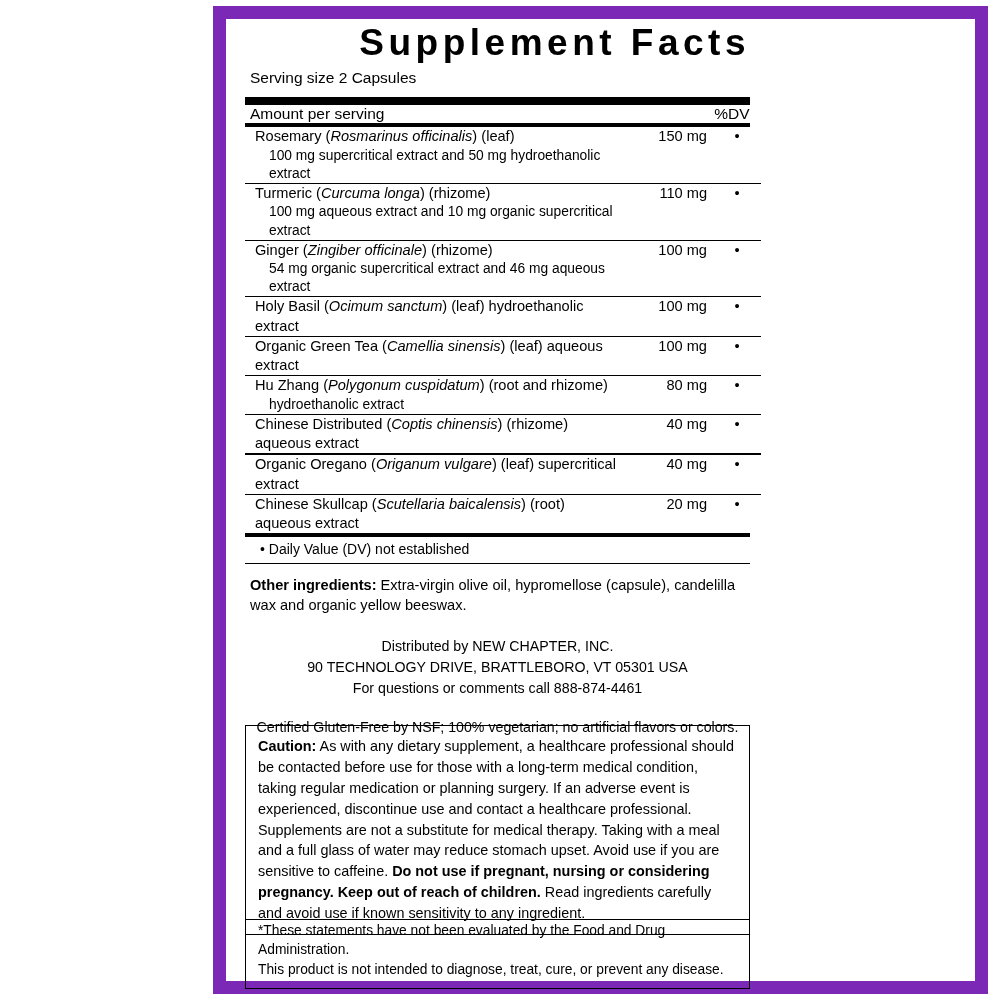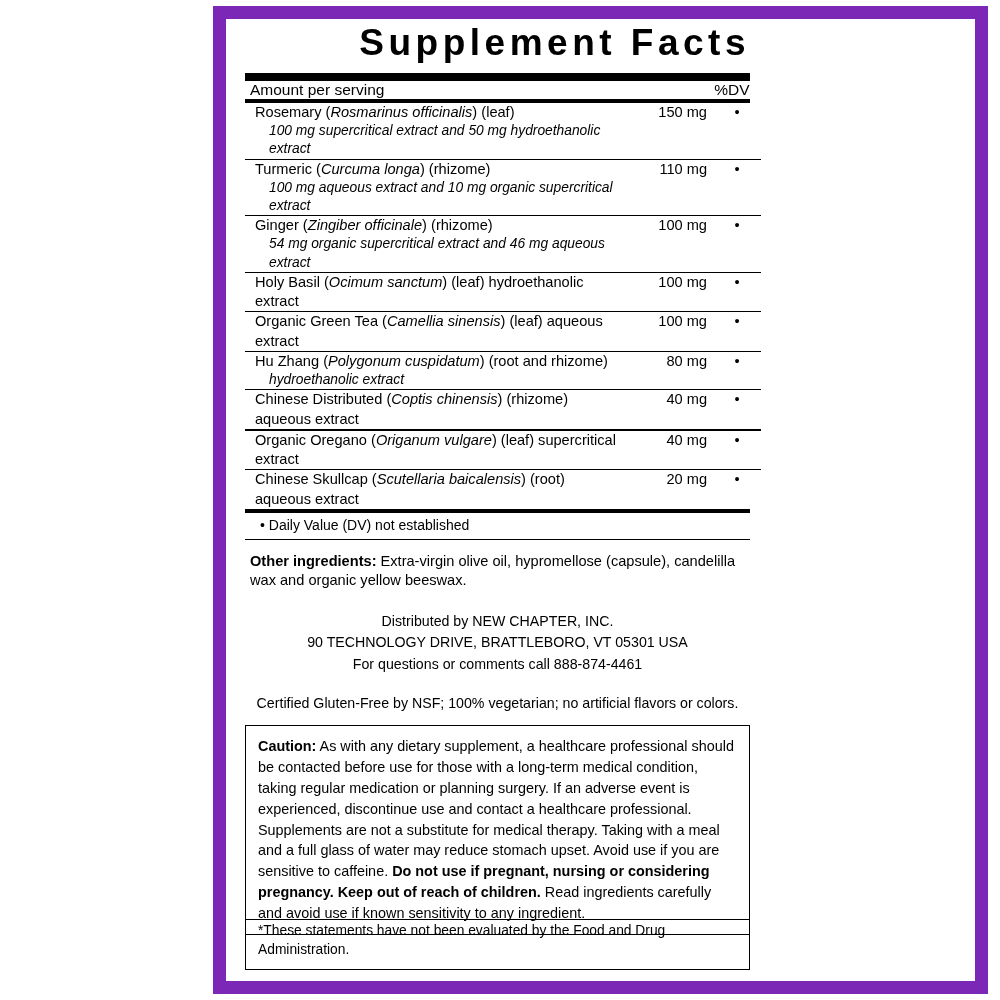--- a/index.html
+++ b/index.html
@@ -88,21 +88,20 @@
     padding-top: 5px;
     padding-bottom: 5px;
     line-height: 1.32;
   }
   .ing-row td.col-name { padding-left: 10px !important; }
   .ing-name { font-size: 14.6px; }
   .ing-sub {
     display: block;
     padding-left: 14px;
     font-size: 13.8px;
-    font-style: italic;
   }
   .ing-amt {
     font-size: 14.6px;
     white-space: nowrap;
   }
   .dv-dot { font-size: 16px; line-height: 1; }
   .sep td { border-top: 1.1px solid #000; }
 
   .dv-note {
     font-size: 14px;
@@ -163,20 +162,21 @@
 </head>
 <body>
 
 <div class="page">
 
   <div class="purple-frame"></div>
 
   <div class="inner">
 
     <div class="sf-title">Supplement Facts</div>
+    <div class="serving">Serving size 2 Capsules</div>
 
     <div class="rule-heavy"></div>
 
     <table class="facts">
       <tbody>
           <tr class="hdr-row">
         <td class="col-name">Amount per serving</td>
         <td class="col-amt amt-pad"></td>
         <td class="col-dv">%DV</td>
       </tr>
@@ -311,15 +311,16 @@
     <div class="certified">Certified Gluten-Free by NSF; 100% vegetarian; no artificial flavors or colors.</div>
 
   </div>
 
   <div class="caution-box">
     <p><b>Caution:</b><span> As with any dietary supplement, a healthcare professional should be contacted before use for those with a long-term medical condition, taking regular medication or planning surgery. If an adverse event is experienced, discontinue use and contact a healthcare professional. Supplements are not a substitute for medical therapy. Taking with a meal and a full glass of water may reduce stomach upset. Avoid use if you are sensitive to caffeine. </span><b>Do not use if pregnant, nursing or considering pregnancy. Keep out of reach of children.</b><span> Read ingredients carefully and avoid use if known sensitivity to any ingredient.</span></p>
   </div>
 
   <div class="disclaimer-box">
     <p>*These statements have not been evaluated by the Food and Drug Administration.</p>
+    <p>This product is not intended to diagnose, treat, cure, or prevent any disease.</p>
   </div>
 
 </div>
 
 </body></html>

